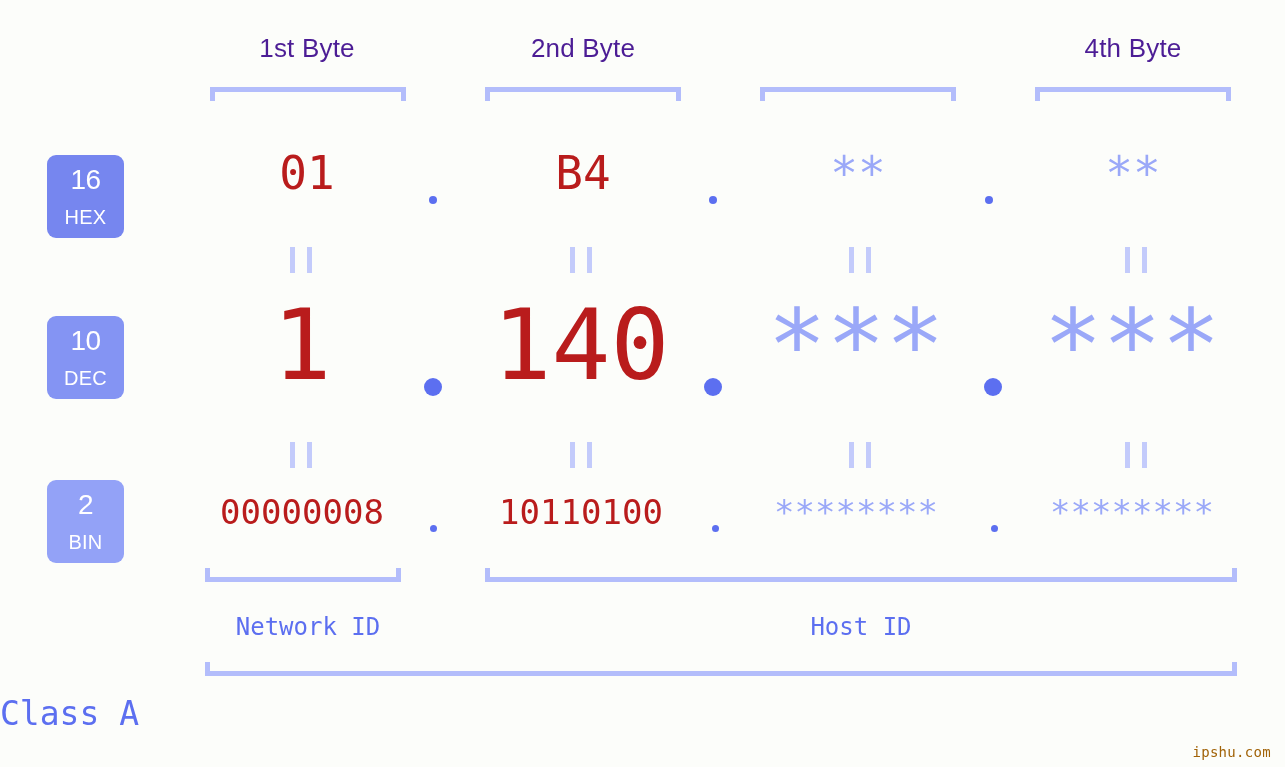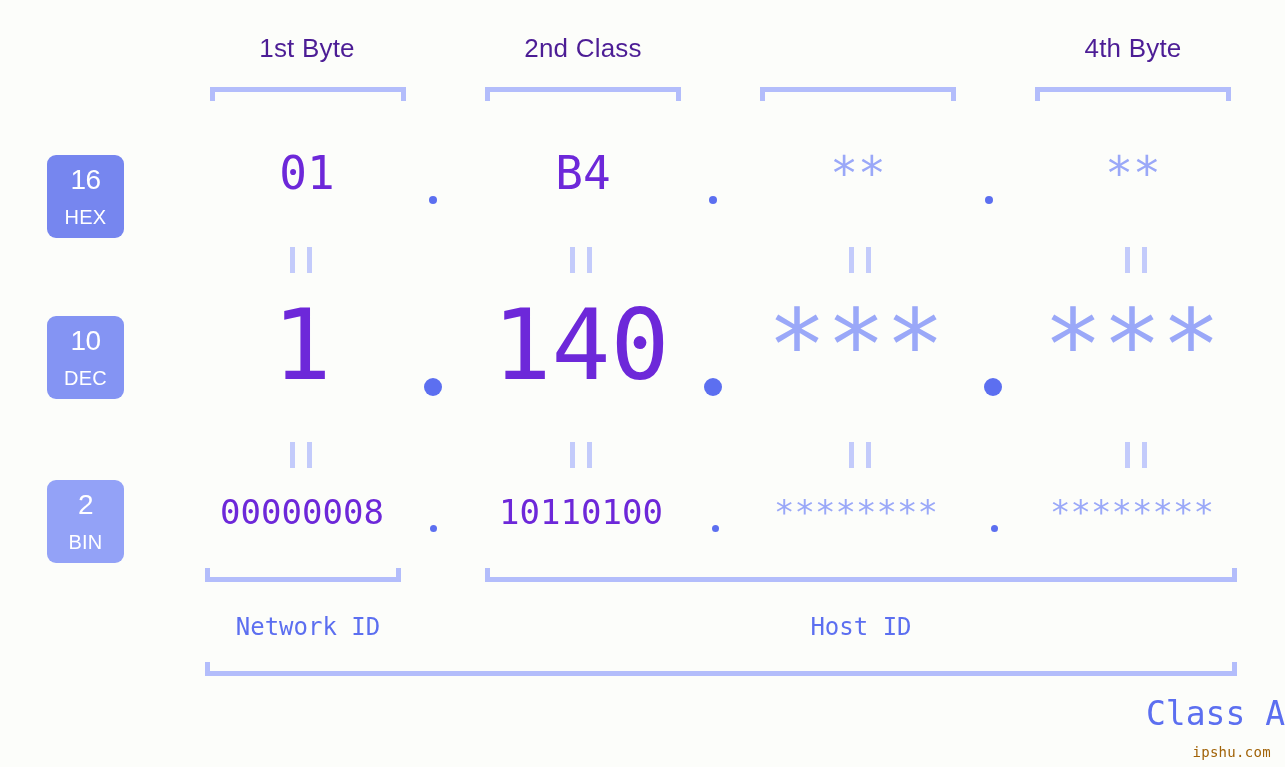--- a/index.html
+++ b/index.html
@@ -77,21 +77,21 @@
     font-weight: 400;
     margin-top: 13px;
     letter-spacing: 0.3px;
   }
 
   
   .cell {
     position: absolute;
     text-align: center;
     white-space: pre;
-    color: #6d28d9;
+    color: #b91c1c;
   }
   .cell.dim { color: #9aa8f8; }
 
   .row-hex .cell {
     top: 150px;
     font-size: 46px;
     width: 240px;
     line-height: 1;
   }
   .row-dec .cell {
@@ -140,21 +140,21 @@
     color: #5c6ff0;
     text-align: center;
     white-space: nowrap;
   }
 
   .class-label {
     position: absolute;
     top: 694px;
     left: 0;
     width: 1285px;
-    text-align: right;
+    text-align: left;
     font-family: "DejaVu Sans Mono", monospace;
     font-size: 33px;
     color: #5c6ff0;
     white-space: nowrap;
   }
 
   .watermark {
     position: absolute;
     right: 14px;
     bottom: 7px;
@@ -163,21 +163,21 @@
     color: #a16207;
     letter-spacing: 0.3px;
   }
 </style>
 </head>
 <body>
 
 <div class="stage">
 
   <div class="byte-label" style="left:187px;">1st Byte</div>
-  <div class="byte-label" style="left:463px;">2nd Class</div>
+  <div class="byte-label" style="left:463px;">2nd Byte</div>
   <div class="byte-label" style="left:1013px;">4th Byte</div>
 
   <div class="bracket-top" style="left:210px; width:196px;"></div>
   <div class="bracket-top" style="left:485px; width:196px;"></div>
   <div class="bracket-top" style="left:760px; width:196px;"></div>
   <div class="bracket-top" style="left:1035px; width:196px;"></div>
 
   <div class="badge" style="top:155px; background:#7686ef;">
     <span class="num">16</span>
     <span class="abbr">HEX</span>

